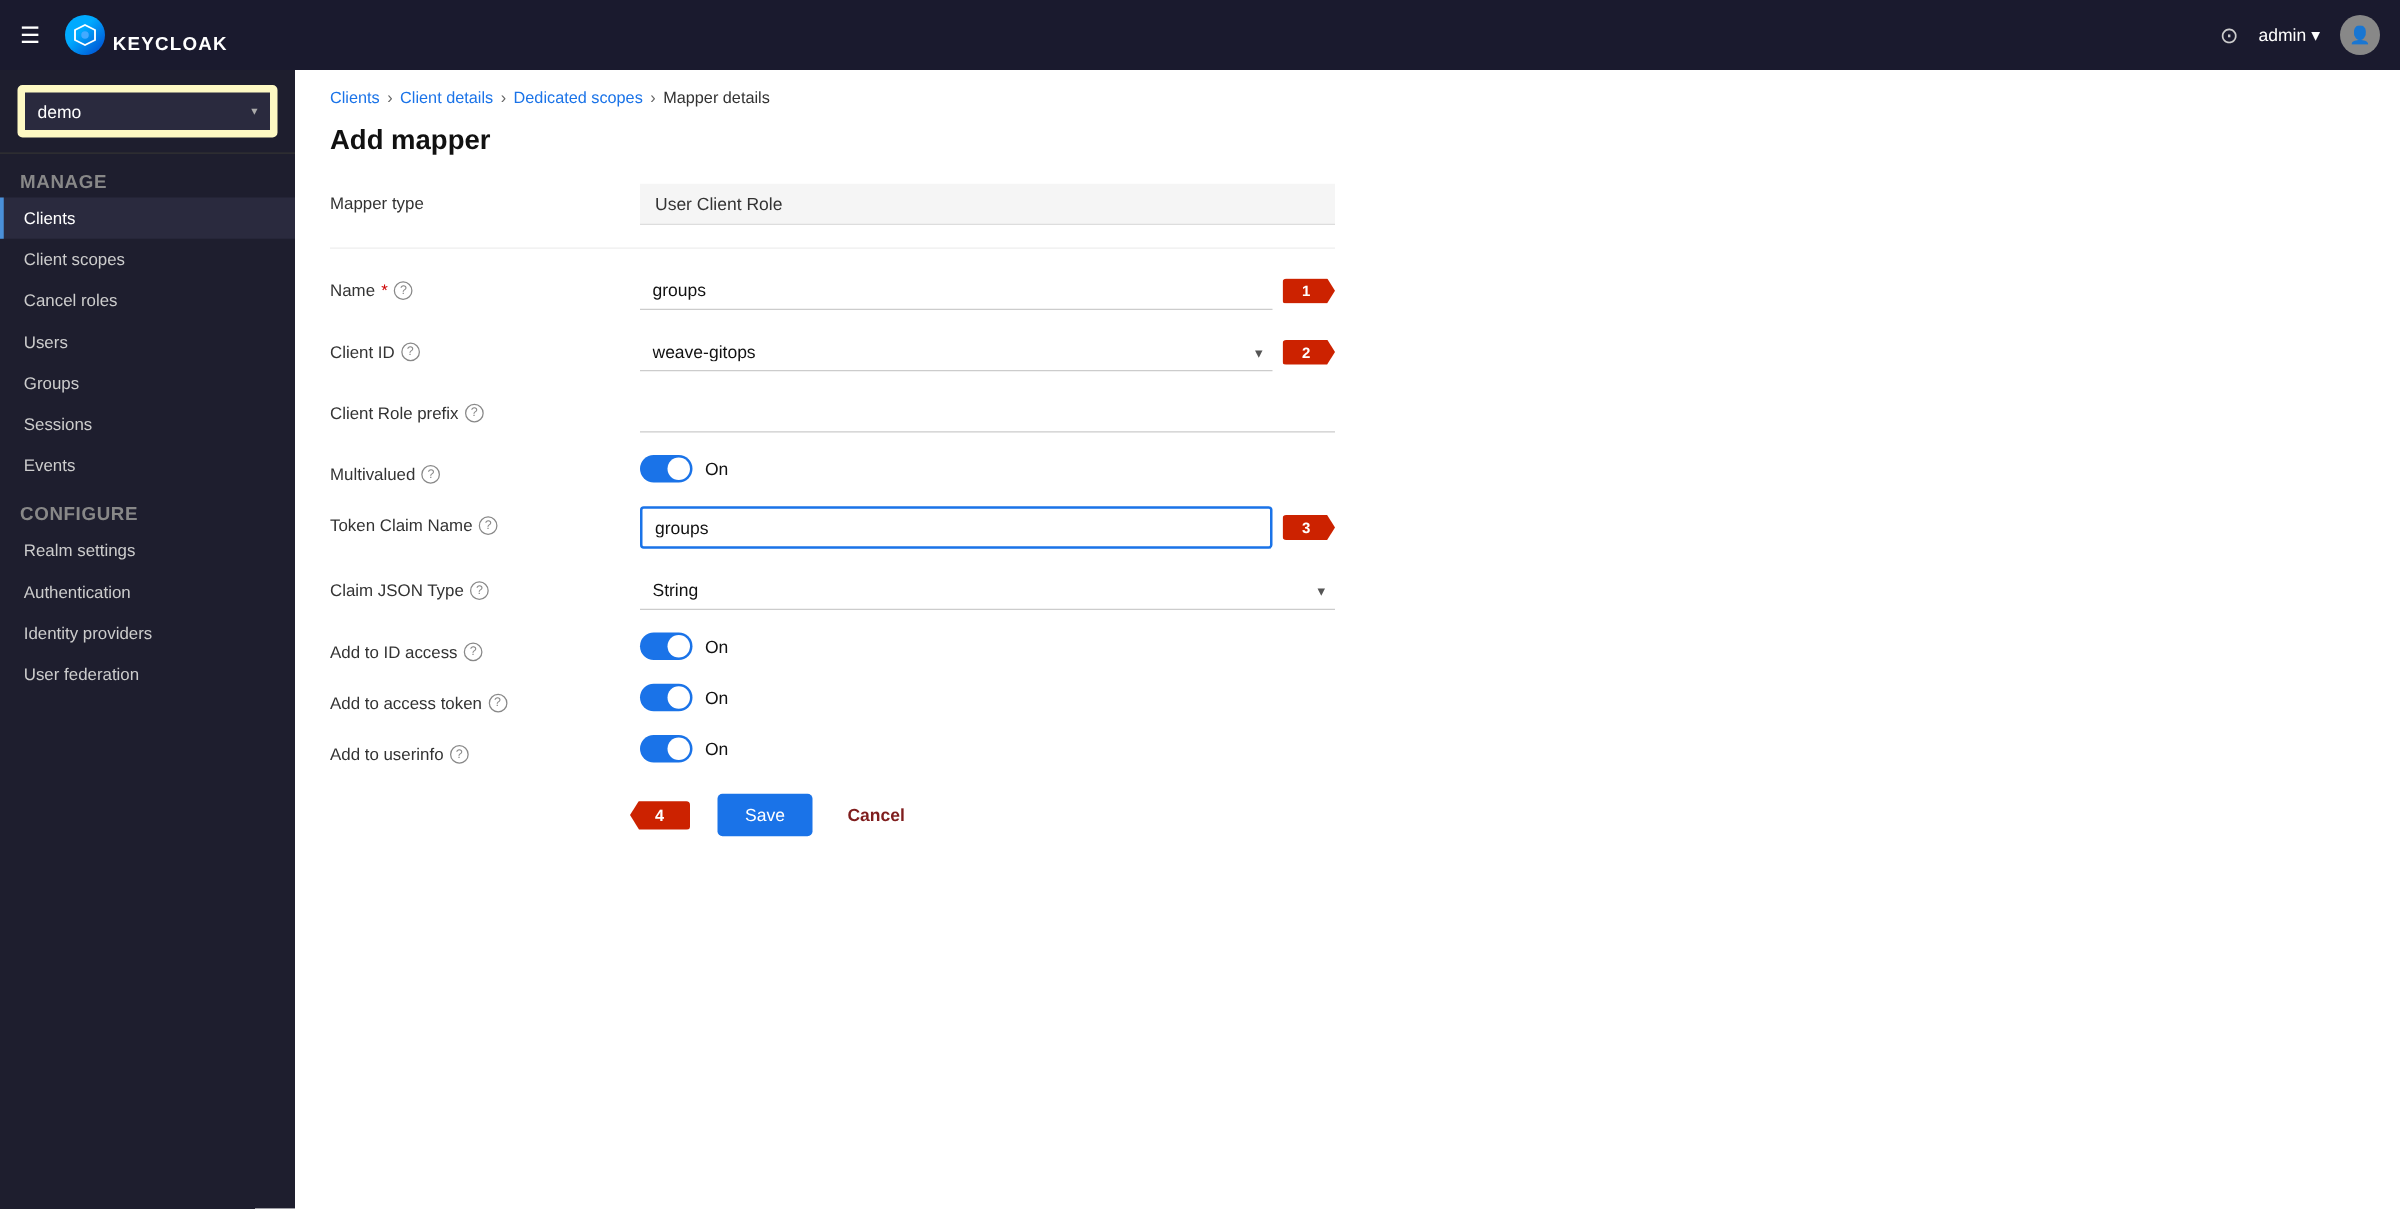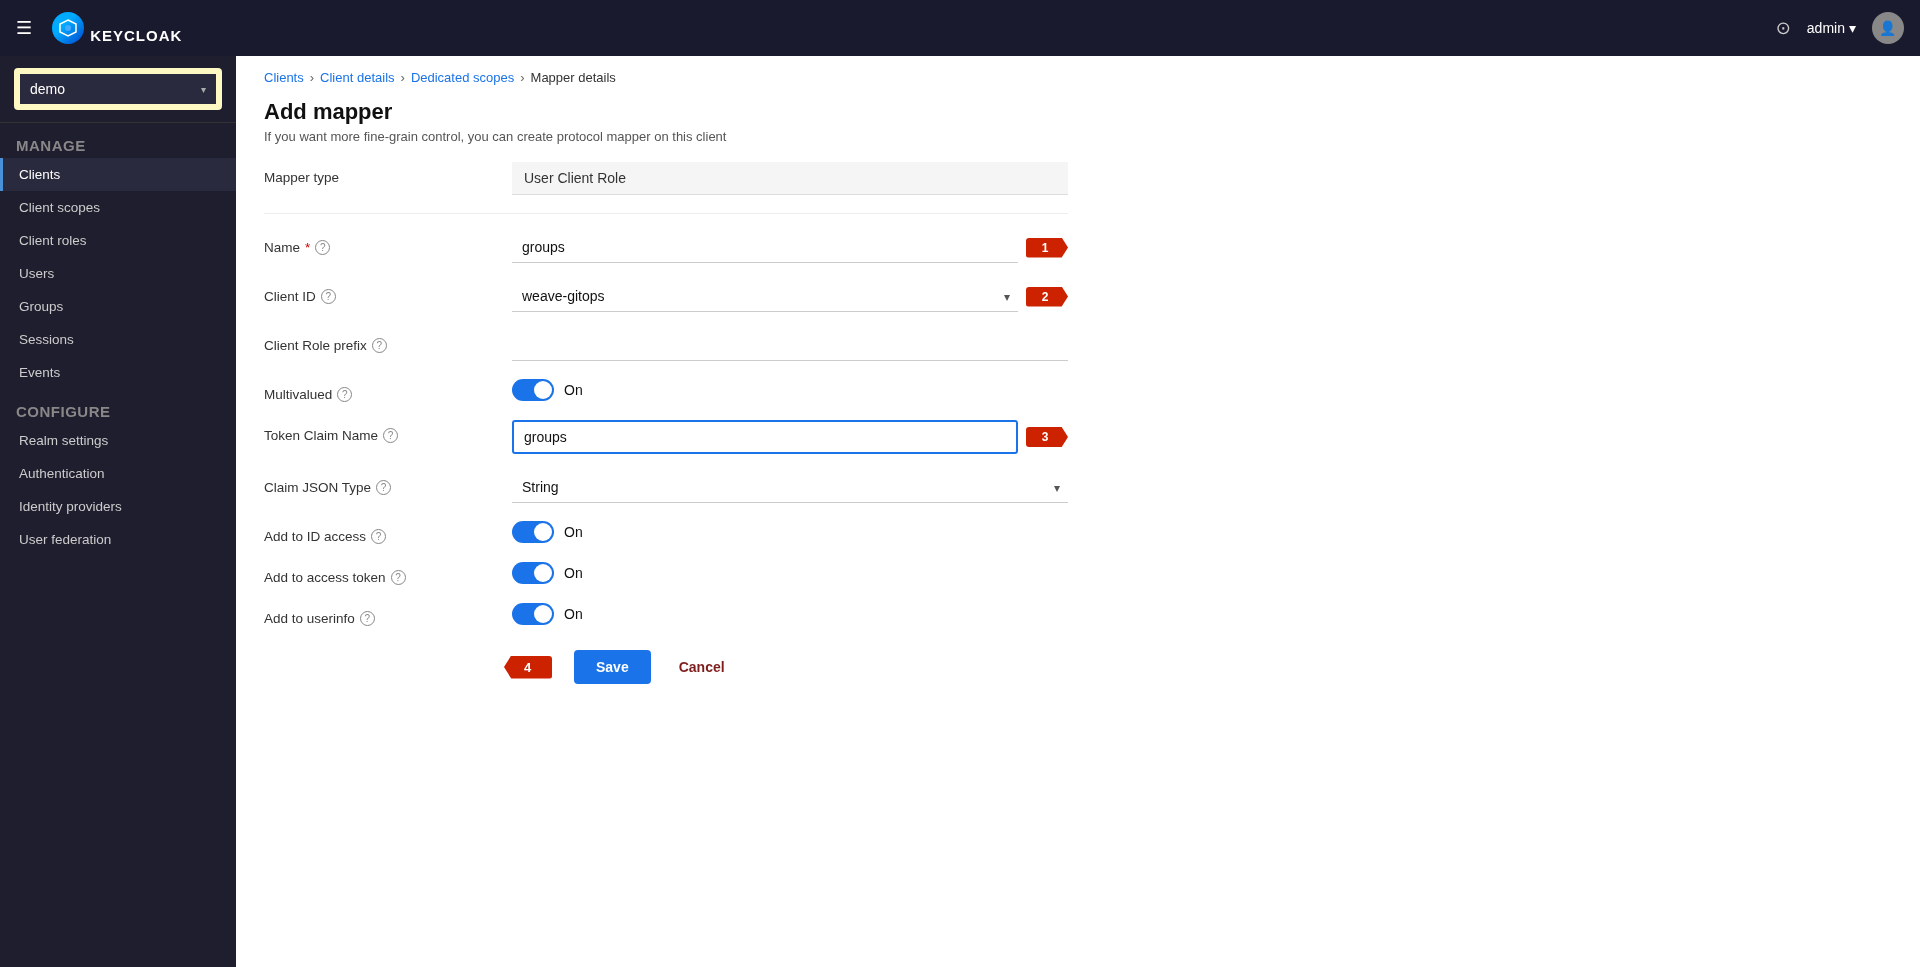--- a/index.html
+++ b/index.html
@@ -227,21 +227,21 @@
     
     .btn-row { display: flex; align-items: center; gap: 14px; margin-top: 24px; padding-left: 240px; }
     .btn-save {
       background: #1a73e8;
       color: #fff;
       border: none;
       padding: 9px 22px;
       border-radius: 4px;
       font-size: 14px;
       cursor: pointer;
-      font-weight: 700;
+      font-weight: 400;
     }
     .btn-cancel {
       background: transparent;
       color: #7f1d1d;
       border: none;
       padding: 9px 14px;
       border-radius: 4px;
       font-size: 14px;
       cursor: pointer;
       font-weight: 700;
@@ -312,21 +312,21 @@
       <div class="sidebar-realm-row">
         <span>demo</span>
         <span class="chevron">▾</span>
       </div>
     </div>
 
     <div class="sidebar-section-label">Manage</div>
 
     <div class="sidebar-item active">Clients</div>
     <div class="sidebar-item">Client scopes</div>
-    <div class="sidebar-item">Client roles</div>
+    <div class="sidebar-item">Cancel roles</div>
     <div class="sidebar-item">Users</div>
     <div class="sidebar-item">Groups</div>
     <div class="sidebar-item">Sessions</div>
     <div class="sidebar-item">Events</div>
 
     <div class="sidebar-section-label">Configure</div>
 
     <div class="sidebar-item">Realm settings</div>
     <div class="sidebar-item">Authentication</div>
     <div class="sidebar-item">Identity providers</div>
@@ -340,21 +340,20 @@
       <span class="breadcrumb-sep">›</span>
       <a>Client details</a>
       <span class="breadcrumb-sep">›</span>
       <a>Dedicated scopes</a>
       <span class="breadcrumb-sep">›</span>
       <span class="breadcrumb-current">Mapper details</span>
     </div>
 
     <div class="page-header">
       <div class="page-title">Add mapper</div>
-      <div class="page-subtitle">If you want more fine-grain control, you can create protocol mapper on this client</div>
     </div>
 
     <div class="form-area">
 
       <div class="form-row">
         <div class="form-label">
           <span>Mapper type</span>
         </div>
         <div class="form-control-wrap">
           <input class="mapper-type-field" type="text" readonly="" value="User Client Role" style="">

